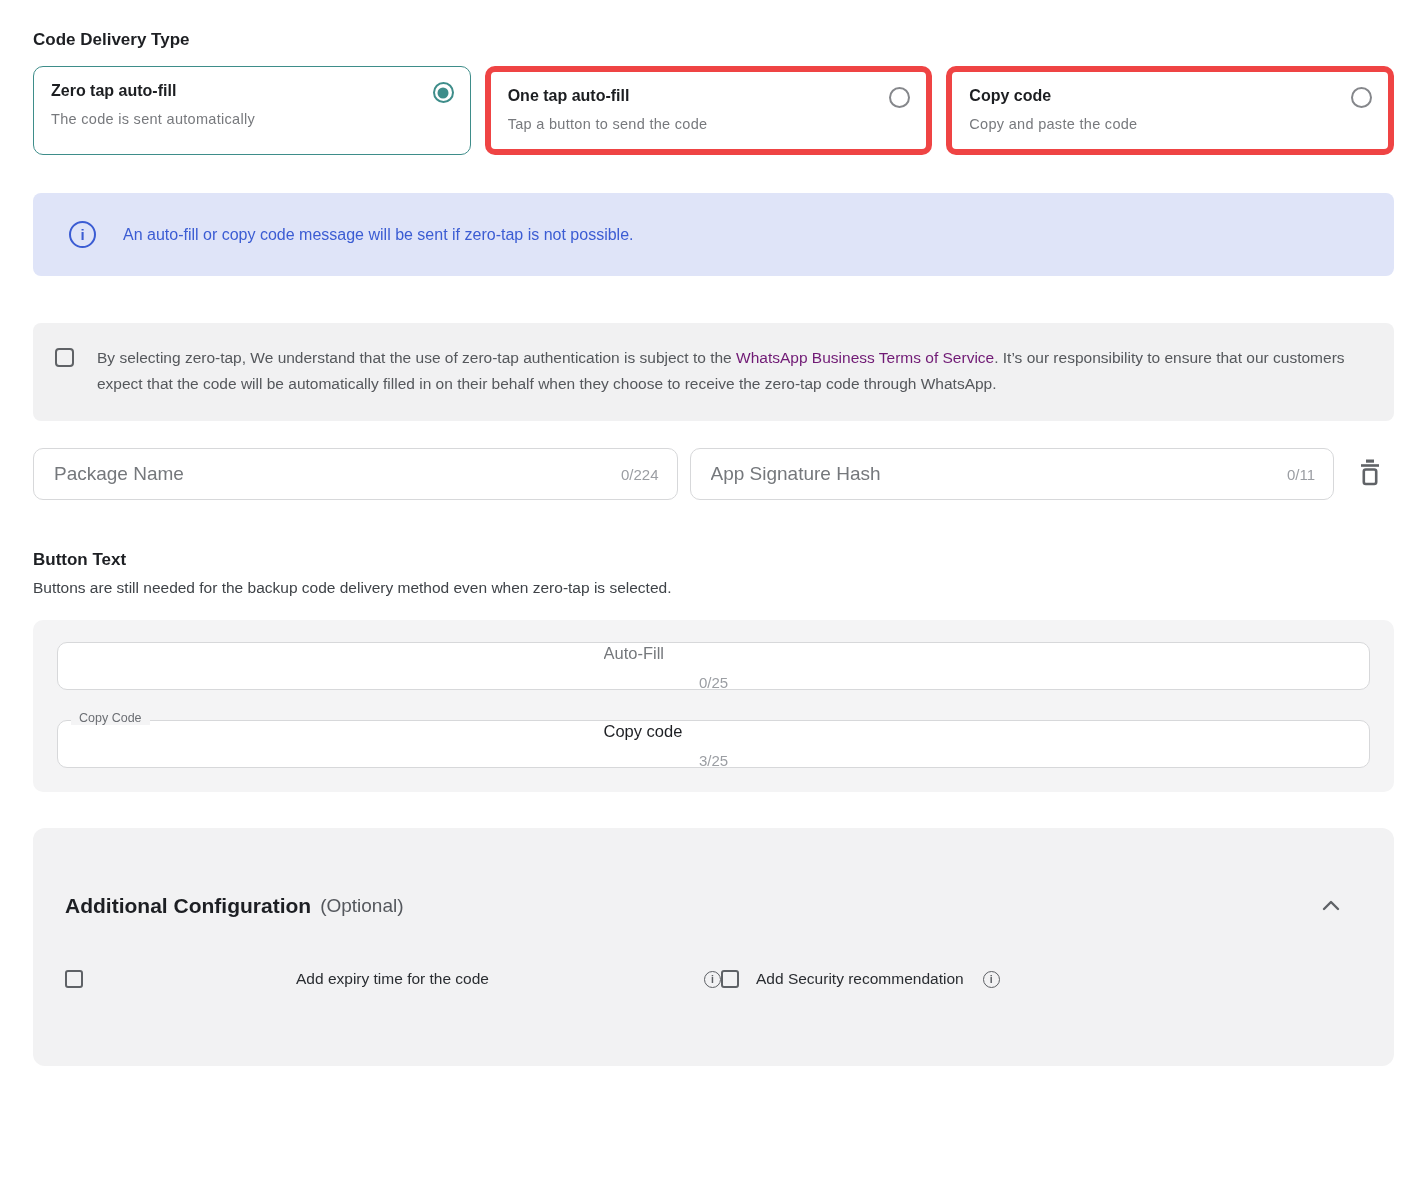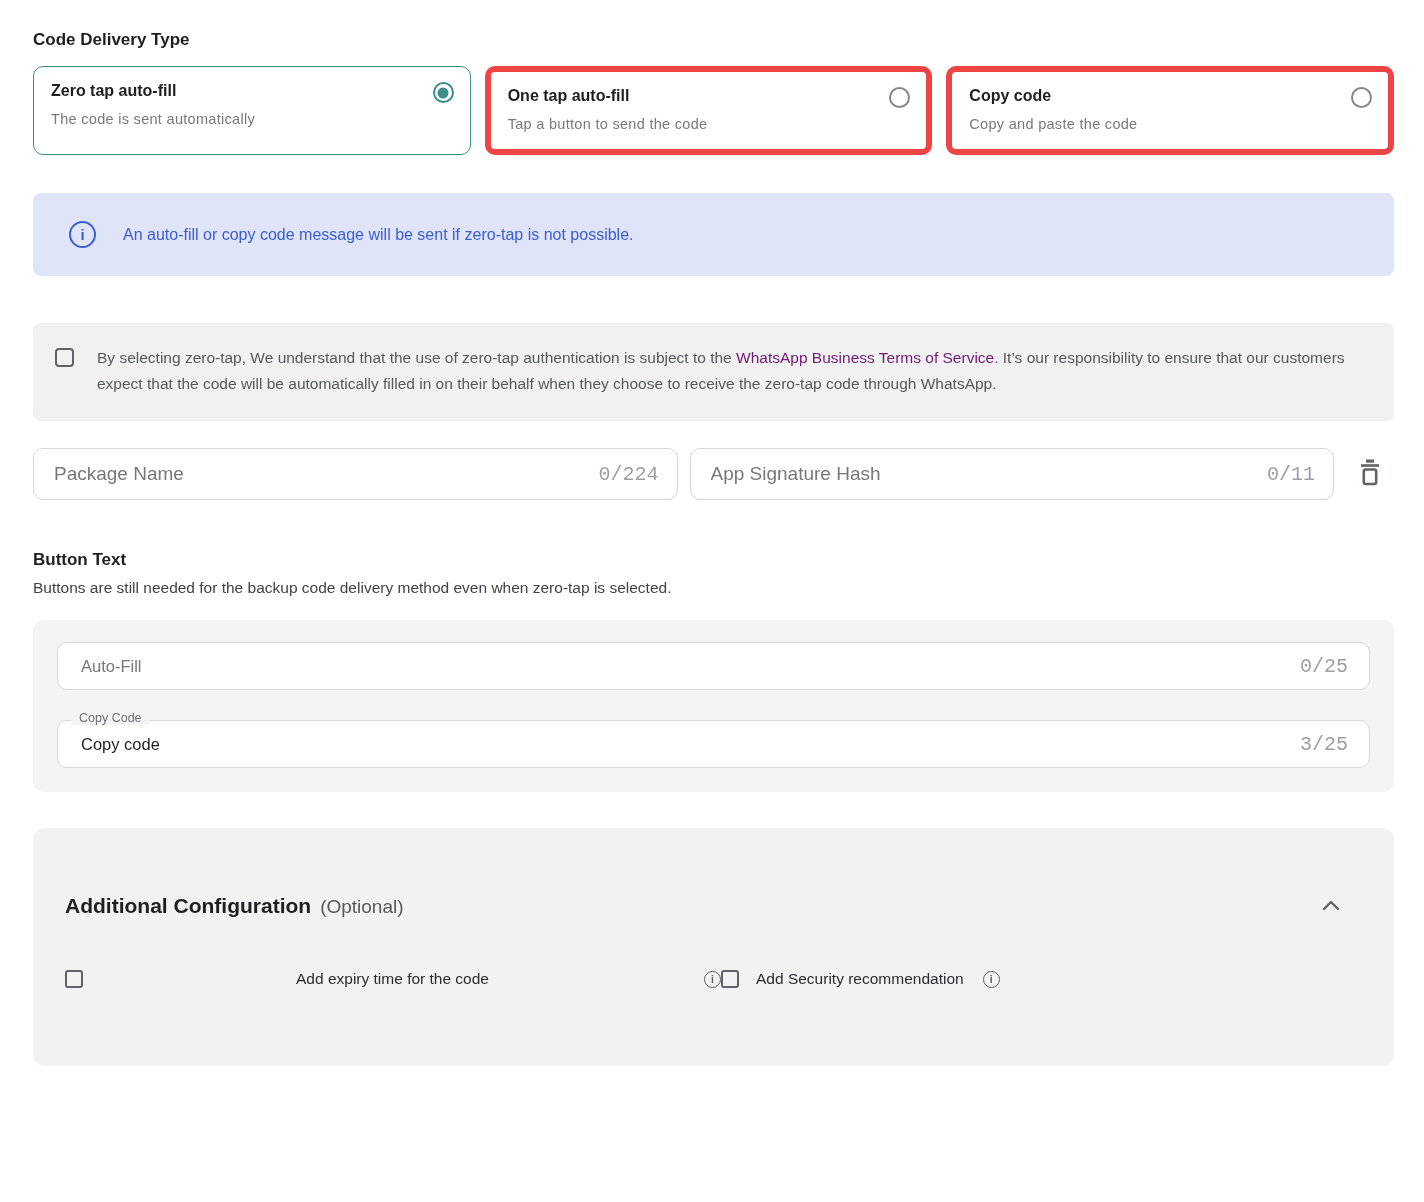--- a/index.html
+++ b/index.html
@@ -86,57 +86,57 @@
     flex: 1; height: 52px;
     border: 1px solid #d7d8da; border-radius: 10px; background: #fff;
     display: flex; align-items: center; padding: 0 18px; gap: 10px;
   }
   .field input {
     flex: 1; min-width: 0; border: none; outline: none; background: transparent;
     font-family: "Liberation Sans", sans-serif;
     font-size: 19px; color: #0f172a;
   }
   .field input::placeholder { color: #75787c; opacity: 1; }
-  .counter { flex: none; color: #9b9ea3; font-size: 20px; font-family: Liberation Mono, monospace; }
+  .counter { flex: none; color: #9b9ea3; font-size: 15px; }
   .trash-btn {
     width: 48px; display: flex; justify-content: center; align-items: center;
     background: none; border: none; cursor: pointer; padding: 0;
   }
 
   
   .button-text-head { margin-top: 50px; }
   .button-text-sub { margin-top: 9px; font-size: 15.5px; color: #3f4348; }
   .bt-panel {
     margin-top: 23px; background: #f4f4f5; border-radius: 10px;
     padding: 22px 24px 24px;
   }
   .bt-field {
     height: 48px; border: 1px solid #d7d8da; border-radius: 10px; background: #fff;
-    display: flex; align-items: center; padding: 0 21px; gap: 10px;
+    display: flex; align-items: center; padding: 0 21px; gap: 10px; flex-direction: column;
   }
   .bt-field input {
     flex: 1; min-width: 0; border: none; outline: none; background: transparent;
     font-family: "Liberation Sans", sans-serif;
     font-size: 16.5px; color: #1d1f23;
   }
   .bt-field input::placeholder { color: #75787c; opacity: 1; }
   .copy-group { position: relative; margin-top: 30px; }
   .float-label {
     position: absolute; top: -9px; left: 14px; z-index: 1;
     background: #f4f4f5; padding: 0 8px;
     font-size: 12.5px; color: #6b6e73;
   }
 
   
   .ac-panel {
     margin-top: 36px; height: 238px;
     background: #f2f2f3; border-radius: 12px;
     padding: 66px 50px 0 32px;
   }
-  .ac-head { display: flex; align-items: flex-end; }
+  .ac-head { display: flex; align-items: center; }
   .ac-title { font-size: 21px; font-weight: bold; color: #1d1f23; }
   .ac-optional { font-size: 19px; color: #55585d; margin-left: 9px; }
   .collapse-btn {
     margin-left: auto; background: none; border: none; cursor: pointer;
     padding: 4px; display: flex; align-items: center;
   }
   .ac-row { margin-top: 52px; display: flex; align-items: center; }
   .ac-item { display: flex; align-items: center; gap: 17px; font-size: 15.5px; color: #2a2d31; justify-content: space-between; }
   .ac-item:first-child { width: 656px; }
   .small-checkbox {

